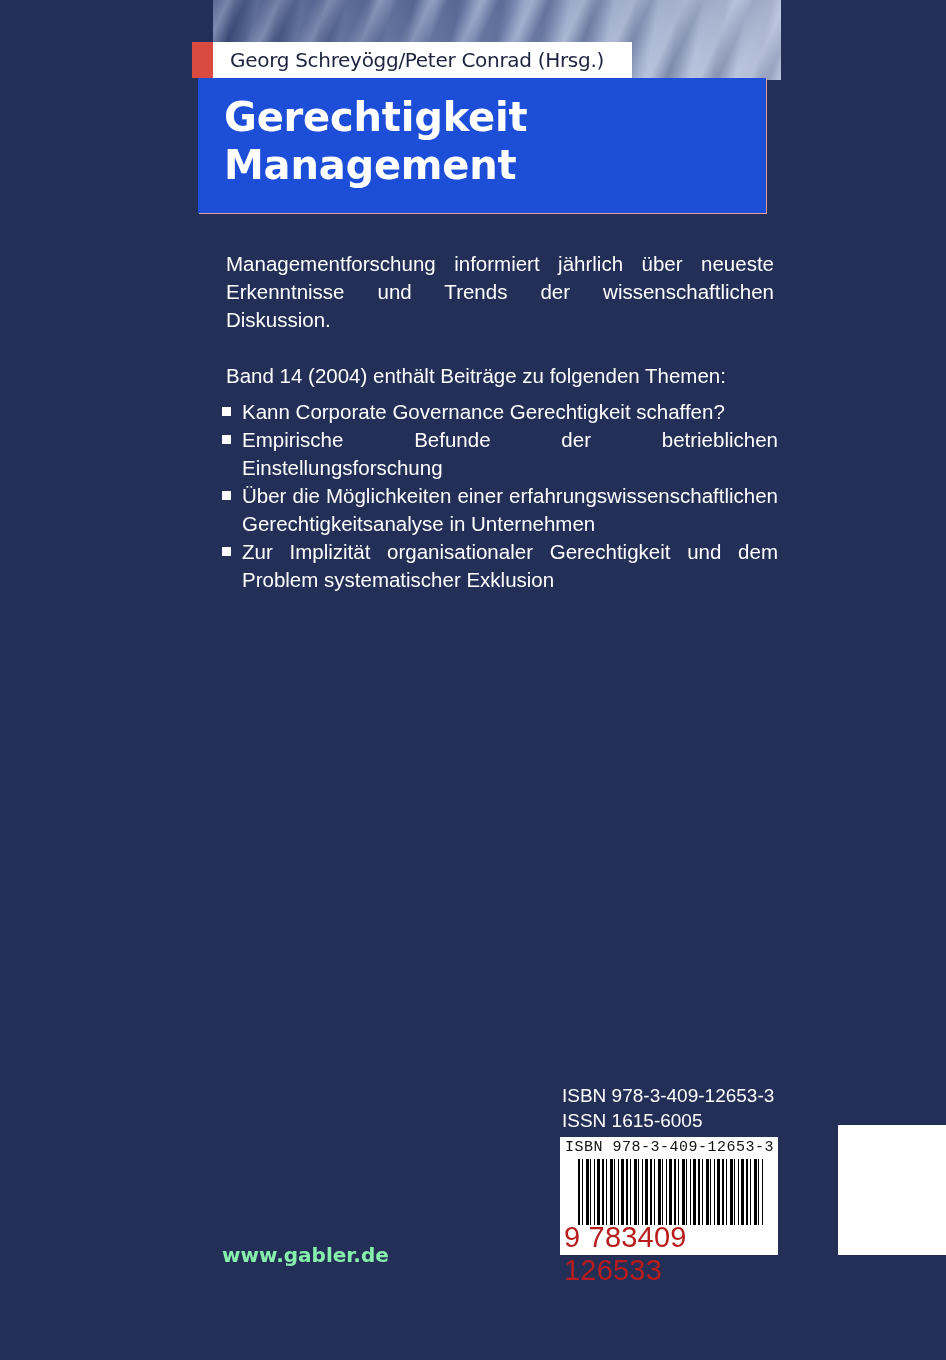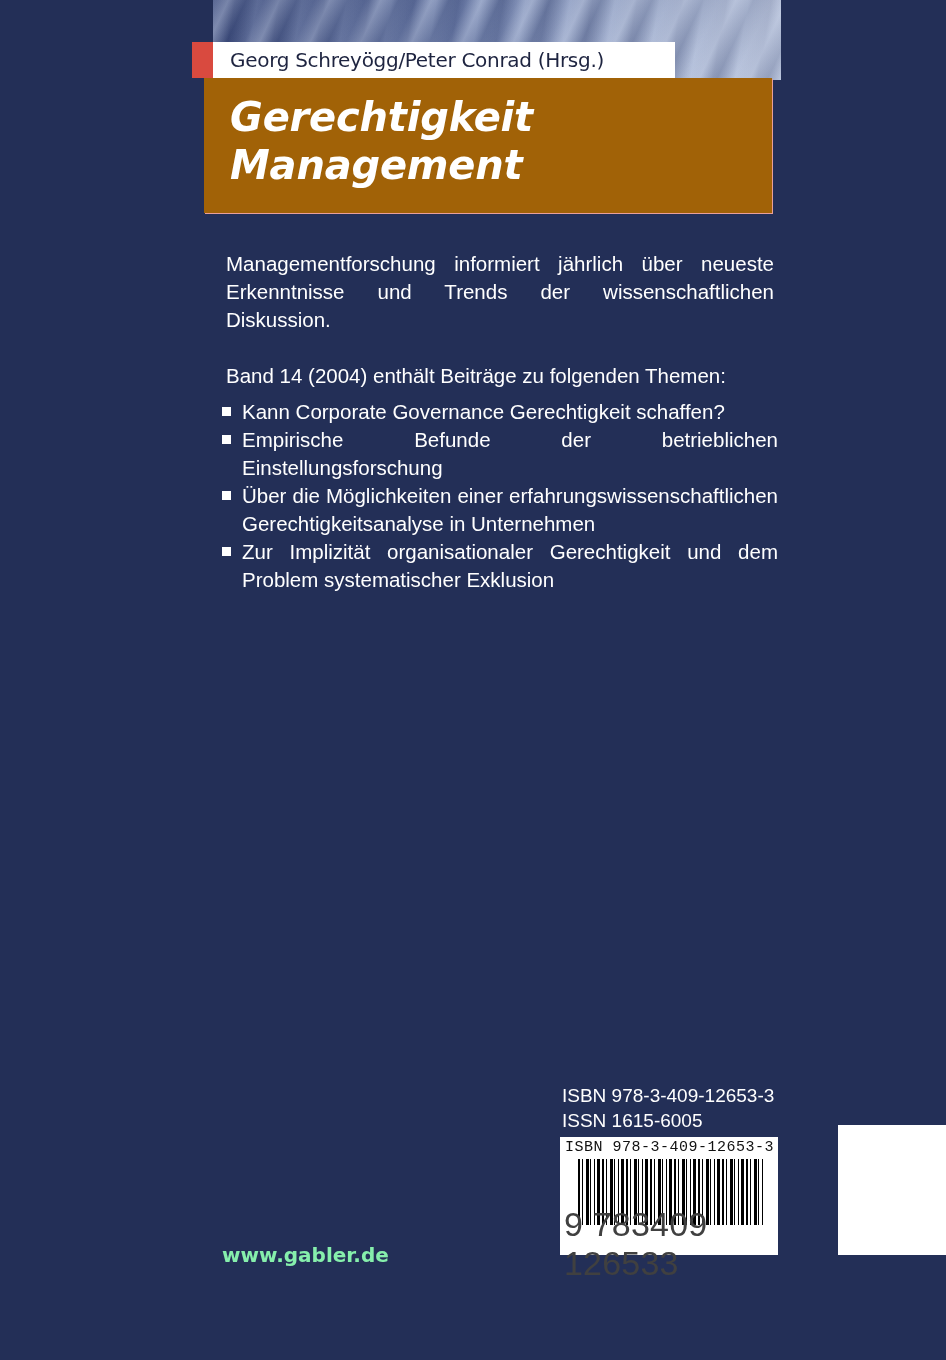--- a/index.html
+++ b/index.html
@@ -15,35 +15,34 @@
     background:
       repeating-linear-gradient(115deg, rgba(255,255,255,0.0) 0px, rgba(210,220,240,0.35) 14px, rgba(40,55,100,0.2) 30px, rgba(255,255,255,0.0) 46px),
       repeating-linear-gradient(100deg, rgba(180,195,225,0.25) 0px, rgba(60,75,120,0.25) 22px, rgba(180,195,225,0.25) 44px),
       linear-gradient(90deg, #3c4a7a 0%, #6878a4 45%, #a9b5d1 75%, #c7d0e4 100%);
   }
   .red-strip {
     position: absolute; left: 192px; top: 42px; width: 22px; height: 36px;
     background: #d94a3f;
   }
   .author-box {
-    position: absolute; left: 213px; top: 42px; width: 462px; height: 36px;
+    position: absolute; left: 213px; top: 42px; width: 419px; height: 36px;
     background: #ffffff;
     display: flex; align-items: center;
   }
   .author-box span {
     padding-left: 17px;
     font-size: 20px; color: #1e2440;
     font-family: "DejaVu Sans", sans-serif;
     letter-spacing: -0.3px;
   }
   .title-band {
-    position: absolute; left: 204px; top: 78px; width: 568px; height: 135px;
-    background: #a16207;
+    position: absolute; left: 198px; top: 78px; width: 568px; height: 135px;
+    background: #1d4ed8;
     box-shadow: 1px 1px 0 #e9a09a;
-    font-style: italic;
   }
   .title-band .line {
     position: absolute; left: 26px;
     color: #ffffff; font-size: 40px; font-weight: 600;
     letter-spacing: -0.2px;
     font-family: "DejaVu Sans", sans-serif;
   }
   .title-band .l1 { top: 16px; }
   .title-band .l2 { top: 64px; }
   .body-text {
@@ -76,22 +75,22 @@
     letter-spacing: 0.5px;
   }
   .bars {
     position: absolute; left: 18px; top: 22px; width: 185px; height: 66px;
     background: repeating-linear-gradient(90deg,
       #000 0px, #000 2px, #fff 2px, #fff 4px, #000 4px, #000 5px, #fff 5px, #fff 8px,
       #000 8px, #000 11px, #fff 11px, #fff 12px, #000 12px, #000 13px, #fff 13px, #fff 16px,
       #000 16px, #000 17px, #fff 17px, #fff 19px, #000 19px, #000 22px, #fff 22px, #fff 24px);
   }
   .barcode-bottom {
-    position: absolute; left: 4px; top: 68px;
-    font-family: "Liberation Sans", sans-serif; font-size: 34px; color: #404040;
+    position: absolute; left: 4px; top: 84px;
+    font-family: "Liberation Sans", sans-serif; font-size: 29px; color: #b91c1c;
     letter-spacing: 0.2px;
   }
   .white-box {
     position: absolute; left: 838px; top: 1125px; width: 108px; height: 130px;
     background: #ffffff;
   }
   .url {
     position: absolute; left: 222px; top: 1243px;
     color: #86efac; font-size: 20px; font-weight: bold;
     font-family: "DejaVu Sans", sans-serif;

